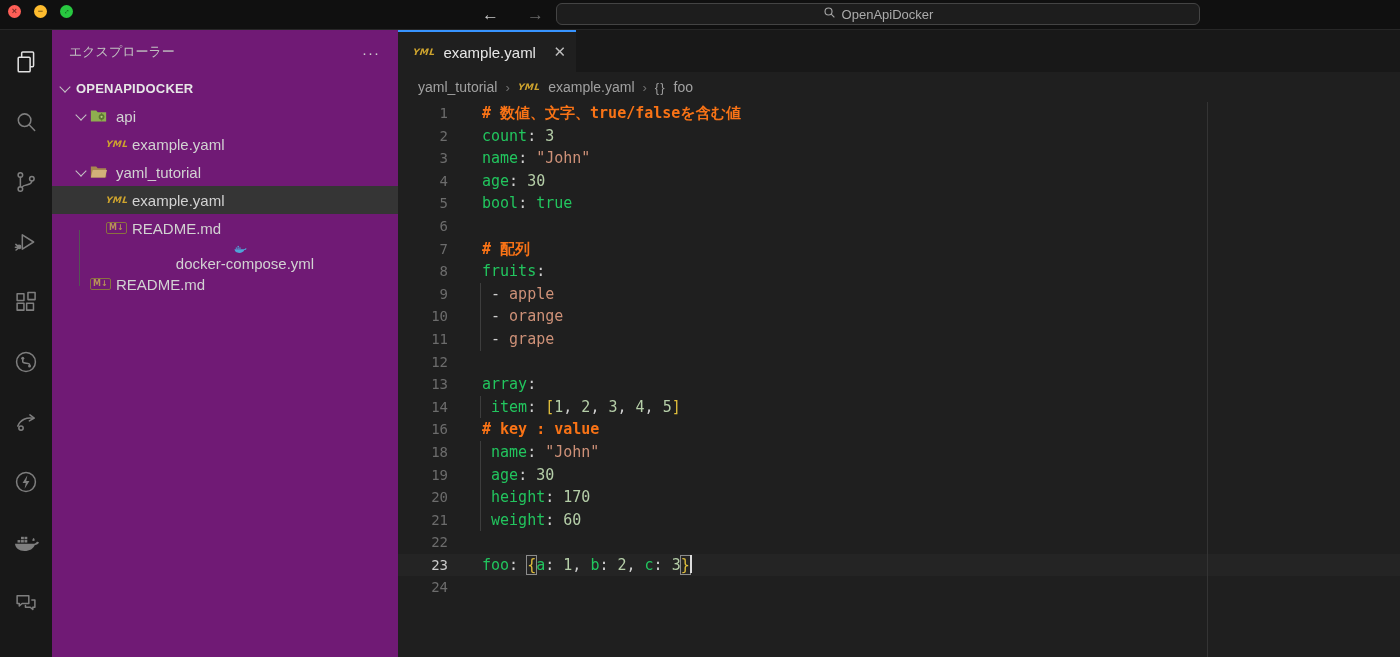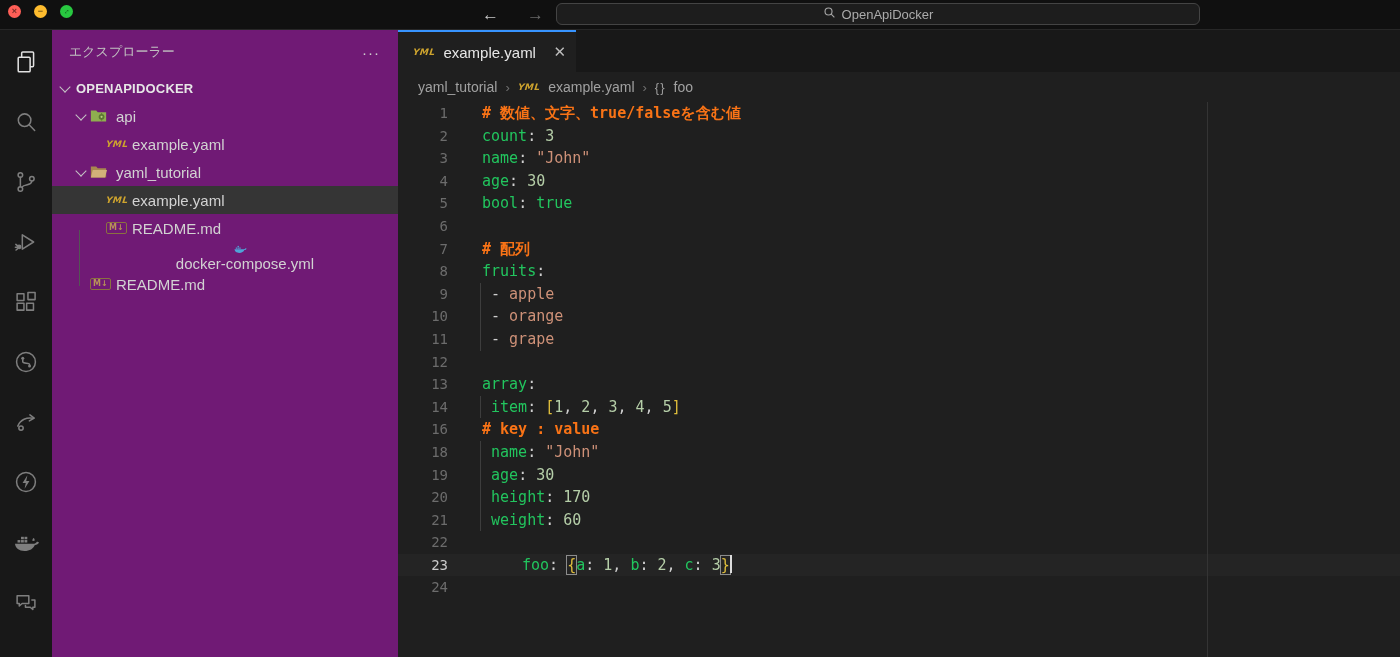--- a/index.html
+++ b/index.html
@@ -76,21 +76,21 @@
   .bc-sym { color:#9b9b9b; font-size:13px; letter-spacing:1px; }
 
   #code { position:absolute; top:72px; left:0; right:0; bottom:0;
     font-family:"DejaVu Sans Mono","Liberation Mono",monospace; font-size:15px; cursor:text; }
   .ruler { position:absolute; left:809px; top:0; bottom:0; width:1px; background:#343434; }
   .code-line { display:flex; height:22.6px; line-height:22.6px; white-space:pre; }
   .ln { flex:none; width:50px; text-align:right; color:#6c6c6c; font-size:14px; }
   .lc { position:relative; padding-left:34px; flex:1; }
   .code-line.g .lc::before { content:""; position:absolute; left:32px; top:0; bottom:0;
     width:1px; background:#3d3d3d; }
-  .code-line.cur { background:rgba(255,255,255,.025);gap:40px; }
+  .code-line.cur { background:rgba(255,255,255,.025); }
   .code-line.cur .ln { color:#cacaca; }
   .c-com { color:#f97316;font-weight:bold; } .c-key { color:#22c55e; } .c-pun { color:#cfcfcf; }
   .c-num { color:#b5cea8; } .c-str { color:#ce9178; } .c-brk { color:#dfbe3c; }
   .c-match { outline:1px solid #8c8c8c; outline-offset:0; }
   .cursor { display:inline-block; width:2px; height:18px; background:#dcdcdc;
     vertical-align:middle; transform:translateY(-1px); }
 </style>
 </head>
 <body>
 

